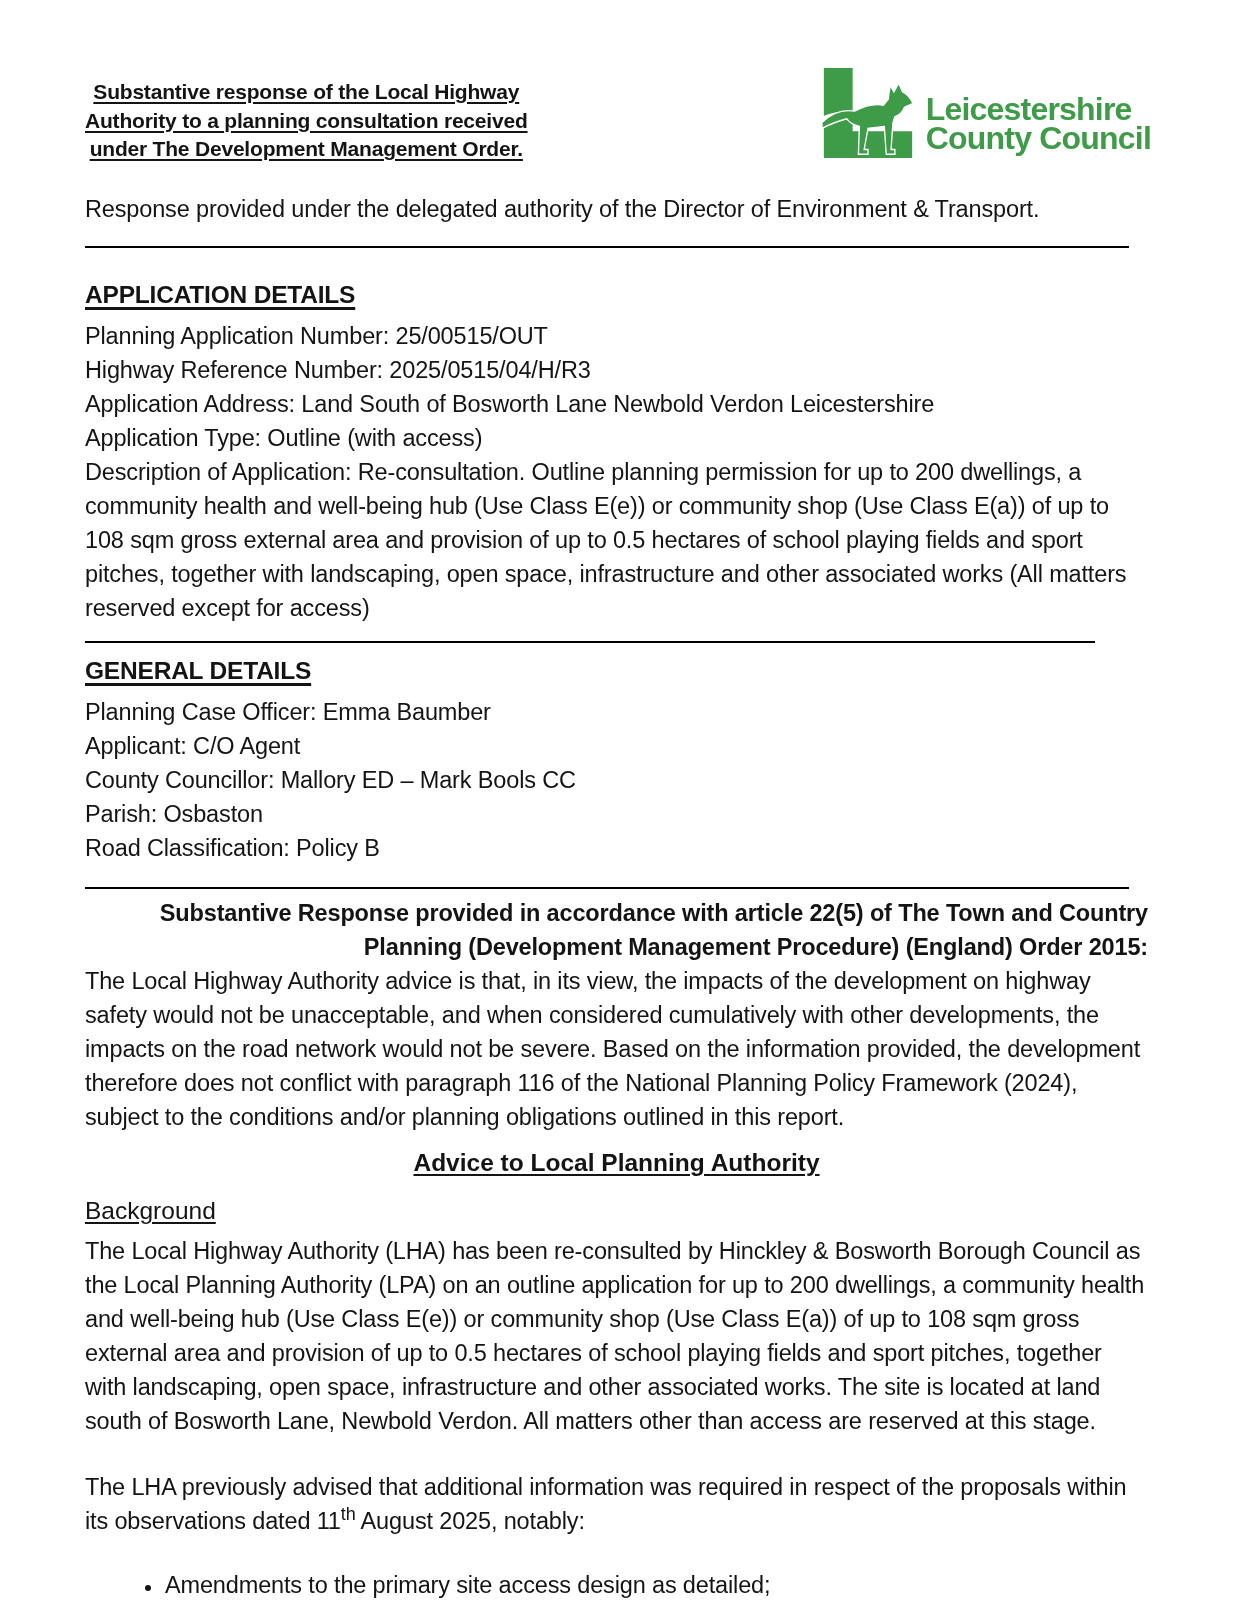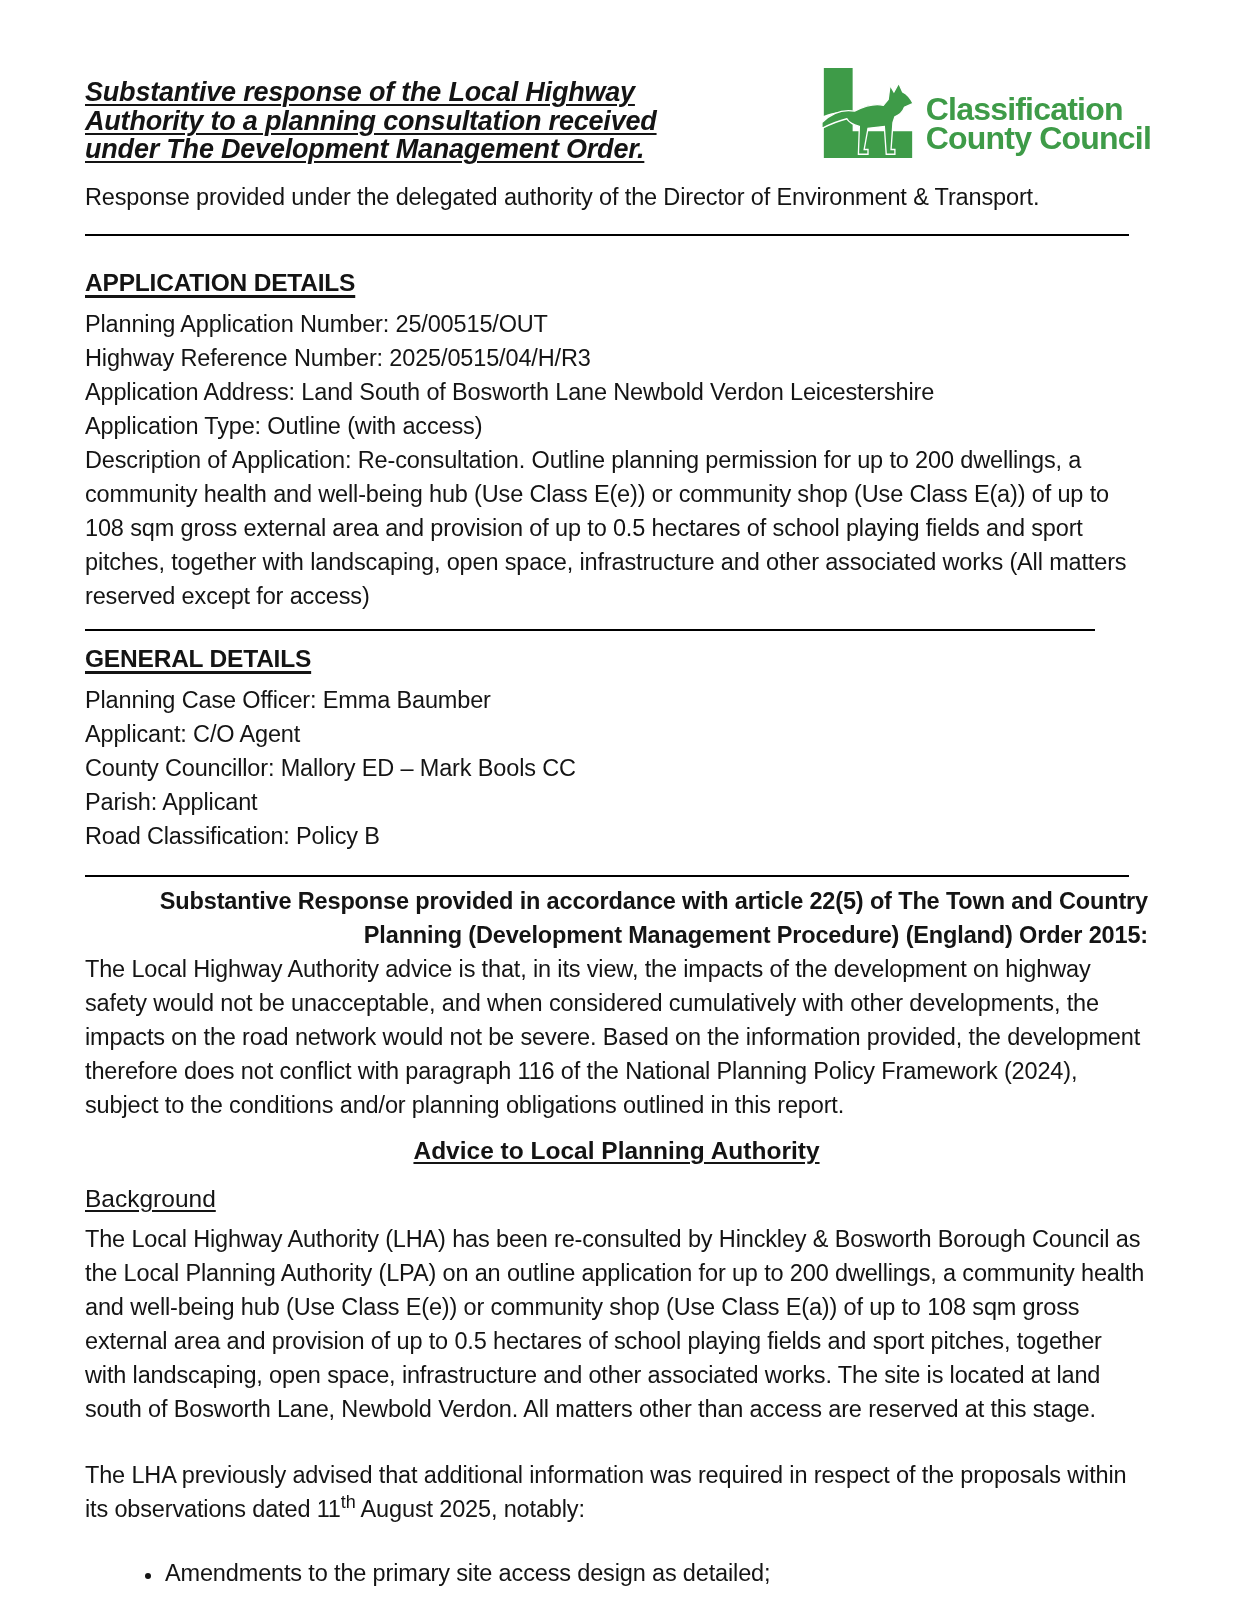--- a/index.html
+++ b/index.html
@@ -14,36 +14,36 @@
     box-sizing: border-box;
     width: 1236px; height: 1600px;
     padding: 78px 85px 0 85px;
     position: relative;
     overflow: hidden;
   }
   .content { width: 1063px; }
 
   
   .header-row { display: flex; justify-content: space-between; align-items: flex-start; }
-  .doc-title { font-size: 27px; font-weight: bold; font-style: italic; line-height: 28.6px; letter-spacing: -0.2px; }
+  .doc-title { font-size: 21px; font-weight: bold; line-height: 28.6px; letter-spacing: -0.2px; text-align: center; }
   .doc-title .t-line { text-decoration: underline; text-decoration-thickness: 2px; text-underline-offset: 3px; }
 
   .logo { display: flex; align-items: flex-start; margin-top: -13px; }
   .logo-icon svg { width: 100px; height: 96px; display: block; }
   .logo-text {
     margin: 30px 0 0 8px;
     color: var(--green);
     font-weight: bold;
     font-size: 32px; line-height: 29px; letter-spacing: -0.8px;
     white-space: nowrap;
   }
 
   p { margin: 0; }
   .body-text { font-size: 23.5px; line-height: 34px; letter-spacing: -0.15px; }
-  .delegation { margin-top: 16px; }
+  .delegation { margin-top: 28px; }
 
   .rule { border: 0; border-top: 2.5px solid #000; height: 0; margin: 0; }
   .rule-1 { width: 1044px; margin-top: 20px; }
   .rule-2 { width: 1010px; margin-top: 16px; }
   .rule-3 { width: 1044px; margin-top: 22px; }
 
   .sec-h {
     font-size: 24.5px; font-weight: bold; line-height: 30px;
     text-decoration: underline; text-decoration-thickness: 2.5px; text-underline-offset: 4px;
     letter-spacing: -0.2px;
@@ -102,21 +102,21 @@
                    L90 44
                    C88 50 84 52 80 54
                    L78 60
                    L76 88 L80 88 L80 93 L71 93 L69 64
                    L52 66 L48 88 L52 88 L52 93 L42 93 L43 64
                    C36 62 32 60 30 56
                    C22 58 12 62 4 66 Z" fill="var(--green)" stroke="#ffffff" stroke-width="1.4"></path>
         </svg>
       </div>
       <div class="logo-text">
-        <div>Classification</div>
+        <div>Leicestershire</div>
         <div>County Council</div>
       </div>
     </div>
   </div>
 
   <div class="content">
     <p class="body-text delegation">Response provided under the delegated authority of the Director of Environment &amp; Transport.</p>
 
     <div class="rule rule-1"></div>
 
@@ -129,21 +129,21 @@
       <p>Description of Application: Re-consultation. Outline planning permission for up to 200 dwellings, a community health and well-being hub (Use Class E(e)) or community shop (Use Class E(a)) of up to 108 sqm gross external area and provision of up to 0.5 hectares of school playing fields and sport pitches, together with landscaping, open space, infrastructure and other associated works (All matters reserved except for access)</p>
     </div>
 
     <div class="rule rule-2"></div>
 
     <div class="sec-h gen">GENERAL DETAILS</div>
     <div class="rows body-text">
       <p>Planning Case Officer: Emma Baumber</p>
       <p>Applicant: C/O Agent</p>
       <p>County Councillor: Mallory ED – Mark Bools CC</p>
-      <p>Parish: Applicant</p>
+      <p>Parish: Osbaston</p>
       <p>Road Classification: Policy B</p>
     </div>
 
     <div class="rule rule-3"></div>
 
     <p class="body-text sr-heading">Substantive Response provided in accordance with article 22(5) of The Town and Country Planning (Development Management Procedure) (England) Order 2015:</p>
     <p class="body-text sr-body">The Local Highway Authority advice is that, in its view, the impacts of the development on highway safety would not be unacceptable, and when considered cumulatively with other developments, the impacts on the road network would not be severe. Based on the information provided, the development therefore does not conflict with paragraph 116 of the National Planning Policy Framework (2024), subject to the conditions and/or planning obligations outlined in this report.</p>
 
     <div class="advice-h">Advice to Local Planning Authority</div>
 

